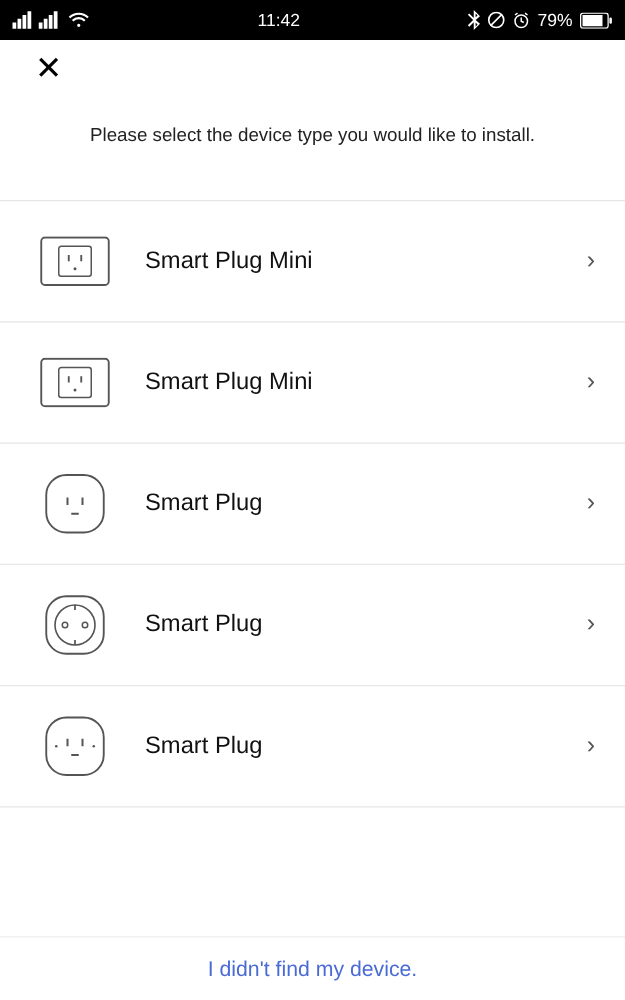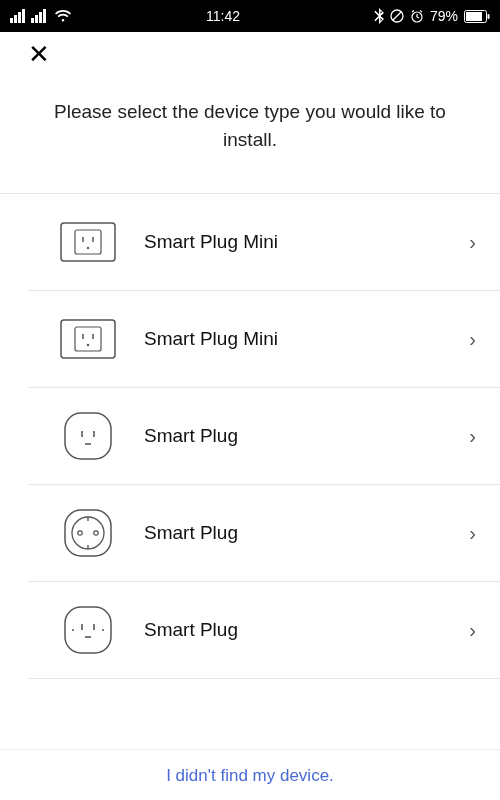--- a/index.html
+++ b/index.html
@@ -41,35 +41,34 @@
     }
     .title {
       flex: 1;
       text-align: center;
       font-size: 25px;
       font-weight: 500;
       color: #111;
     }
     .subtitle {
       text-align: center;
-      font-size: 19px;
+      font-size: 15px;
       color: #222;
       padding: 28px 40px 40px 40px;
       line-height: 1.45;
     }
     .list {
       border-top: 1px solid #e6e6e6;
     }
     .list-item {
       display: flex;
       align-items: center;
       padding: 20px 24px 20px 32px;
       border-bottom: 1px solid #e6e6e6;
       cursor: pointer;
-      margin-left: 28px;
     }
     .item-icon {
       width: 56px;
       height: 56px;
       flex-shrink: 0;
       display: flex;
       align-items: center;
       justify-content: center;
     }
     .item-label {

